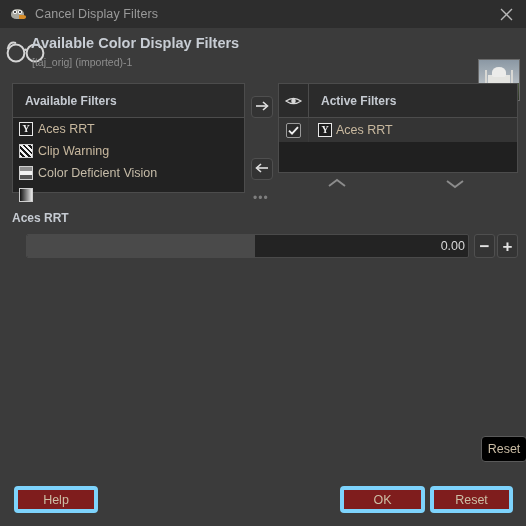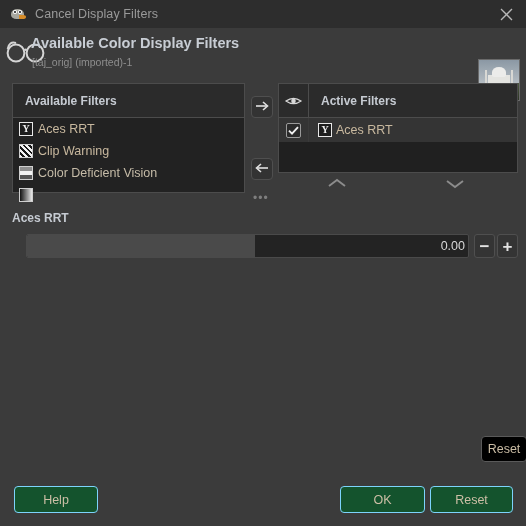--- a/index.html
+++ b/index.html
@@ -218,21 +218,21 @@
 
   
   #reset-btn {
     position: absolute; left: 481px; top: 436px; width: 46px; height: 26px;
     background: #000000; border: 1px solid #5a5a5a; border-radius: 4px;
     display: flex; align-items: center; justify-content: center;
     font-size: 12.5px; color: #cbbda5;
   }
   .dlg-btn {
     position: absolute; top: 486px; height: 27px;
-    background: #14532d; border: 1px solid #7dd3fc; border-radius: 4px;
+    background: #7f1d1d; border: 4px solid #7dd3fc; border-radius: 4px;
     display: flex; align-items: center; justify-content: center;
     font-size: 12.5px; color: #cdbfa6;
   }
   #btn-help   { left: 14px;  width: 84px; }
   #btn-ok     { left: 340px; width: 85px; }
   #btn-cancel { left: 430px; width: 83px; }
 </style>
 </head>
 <body>
 

